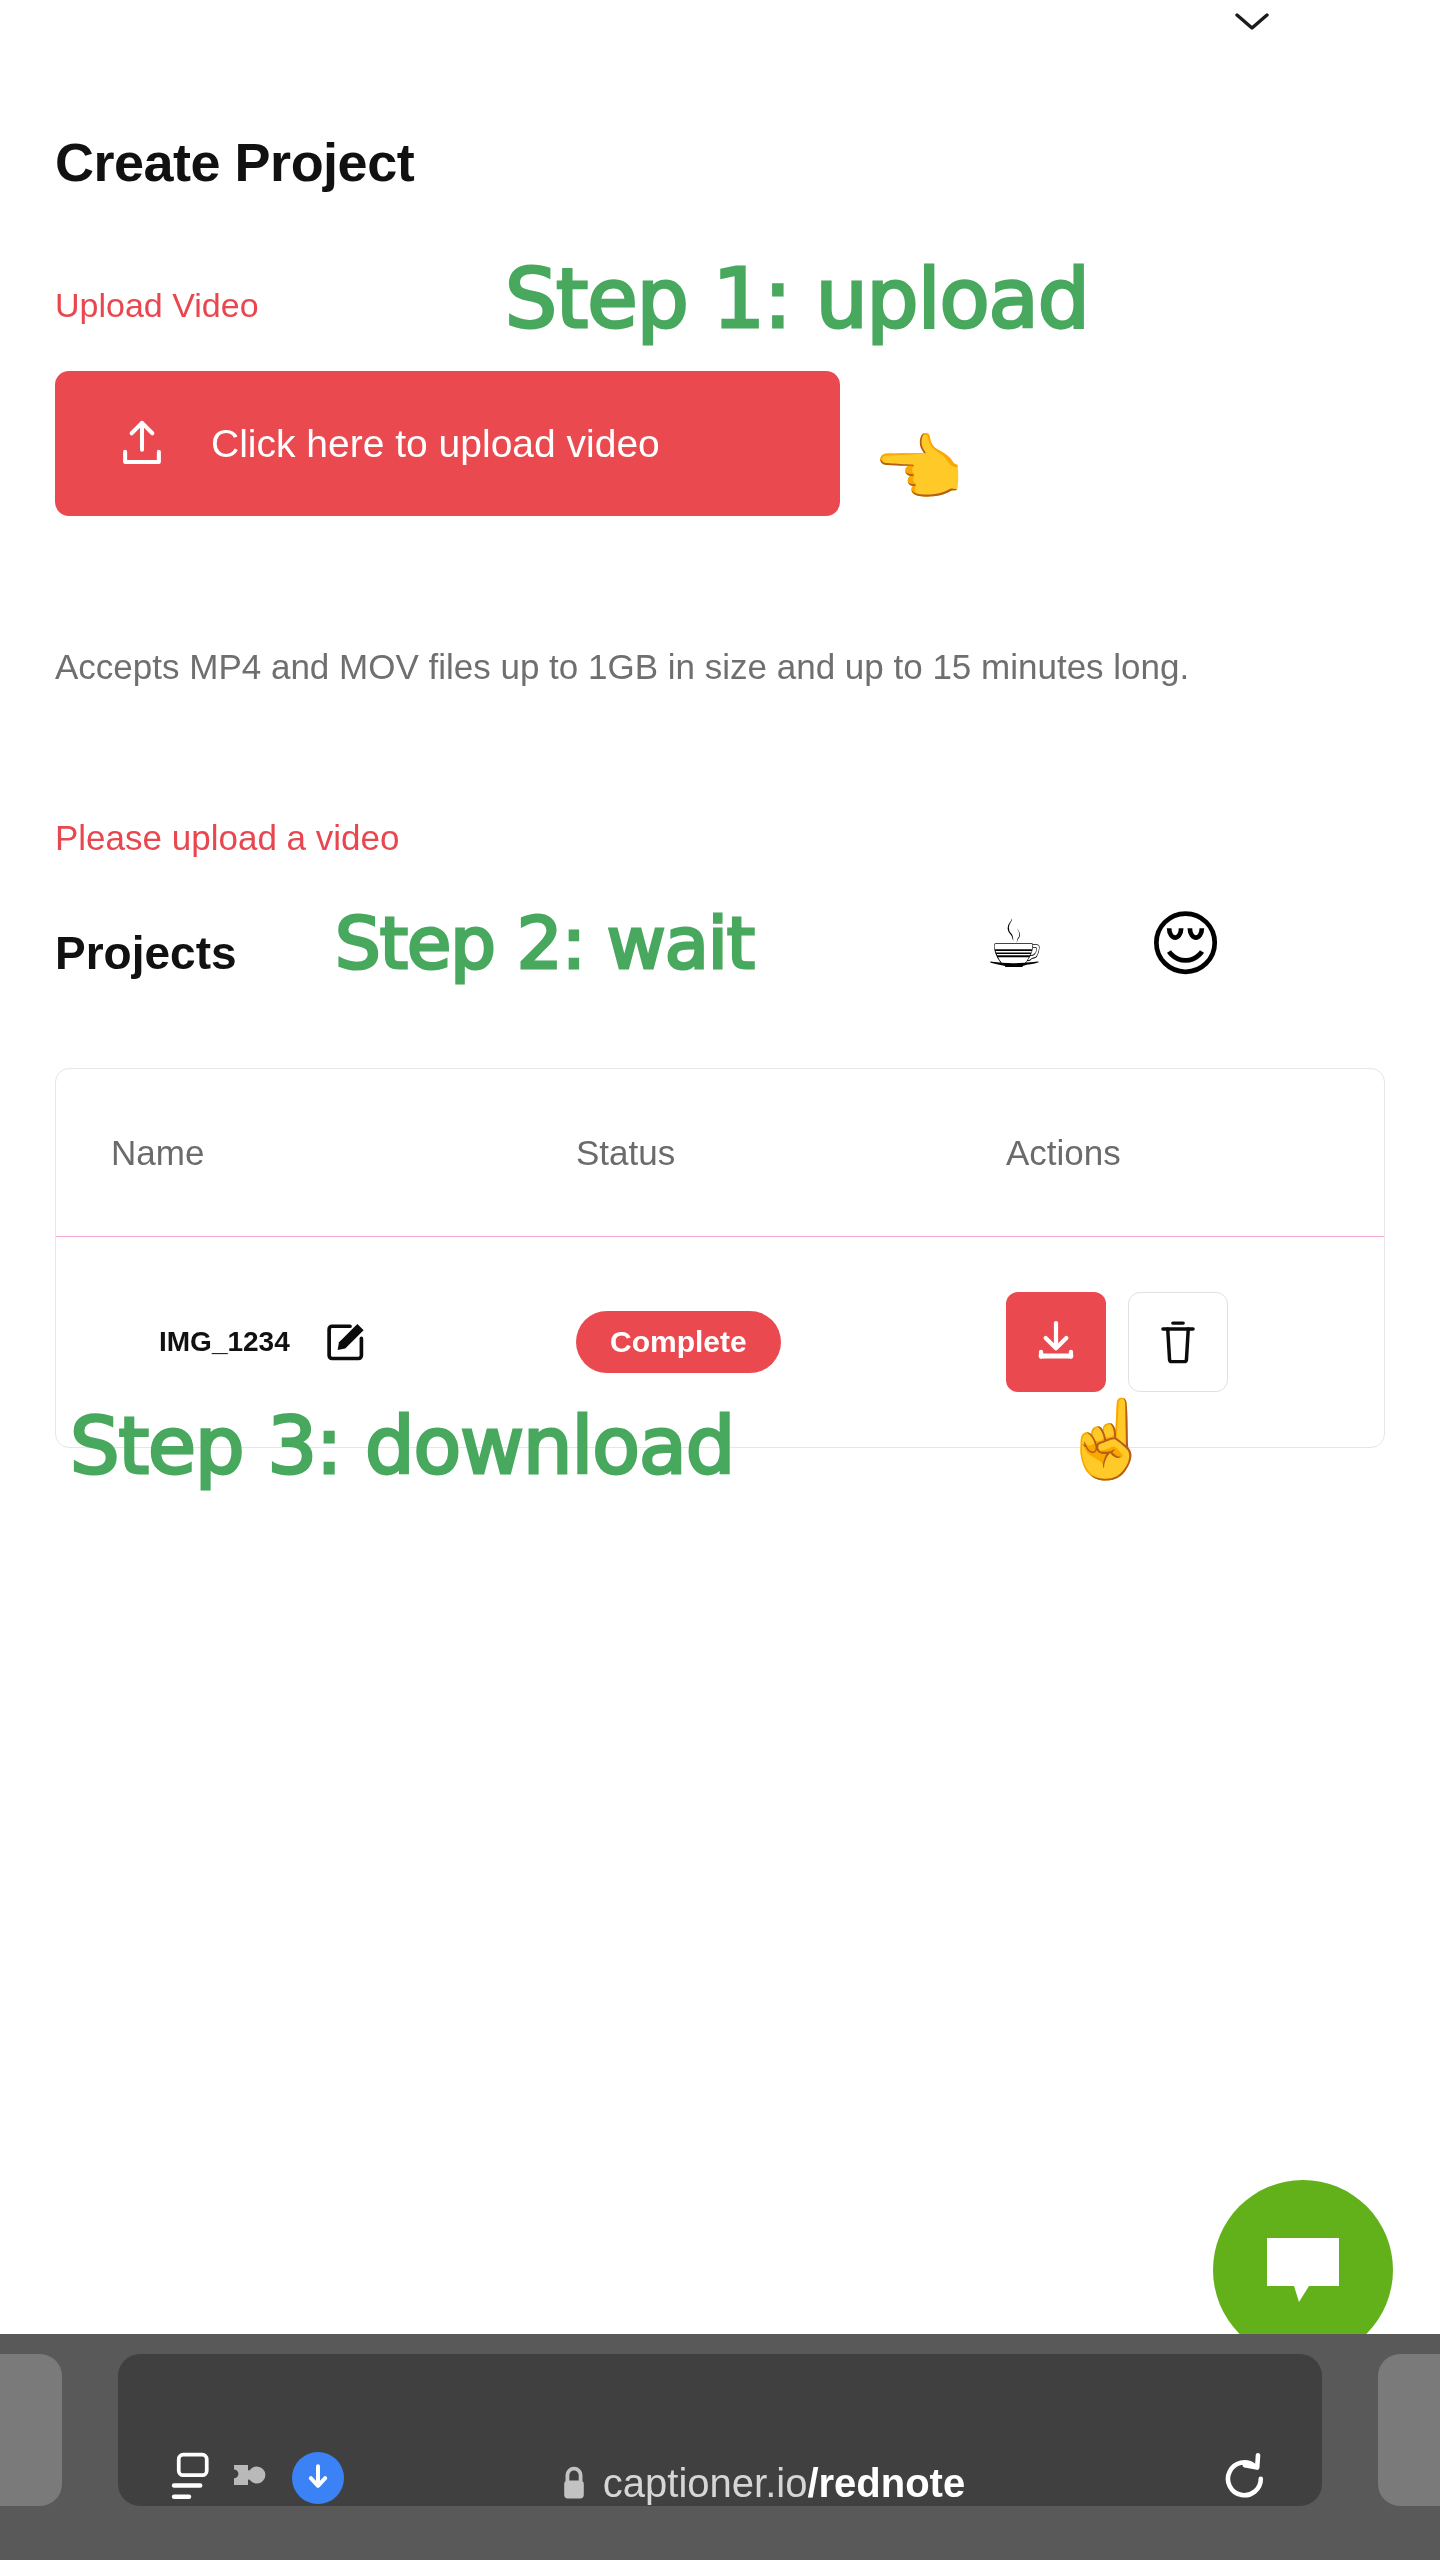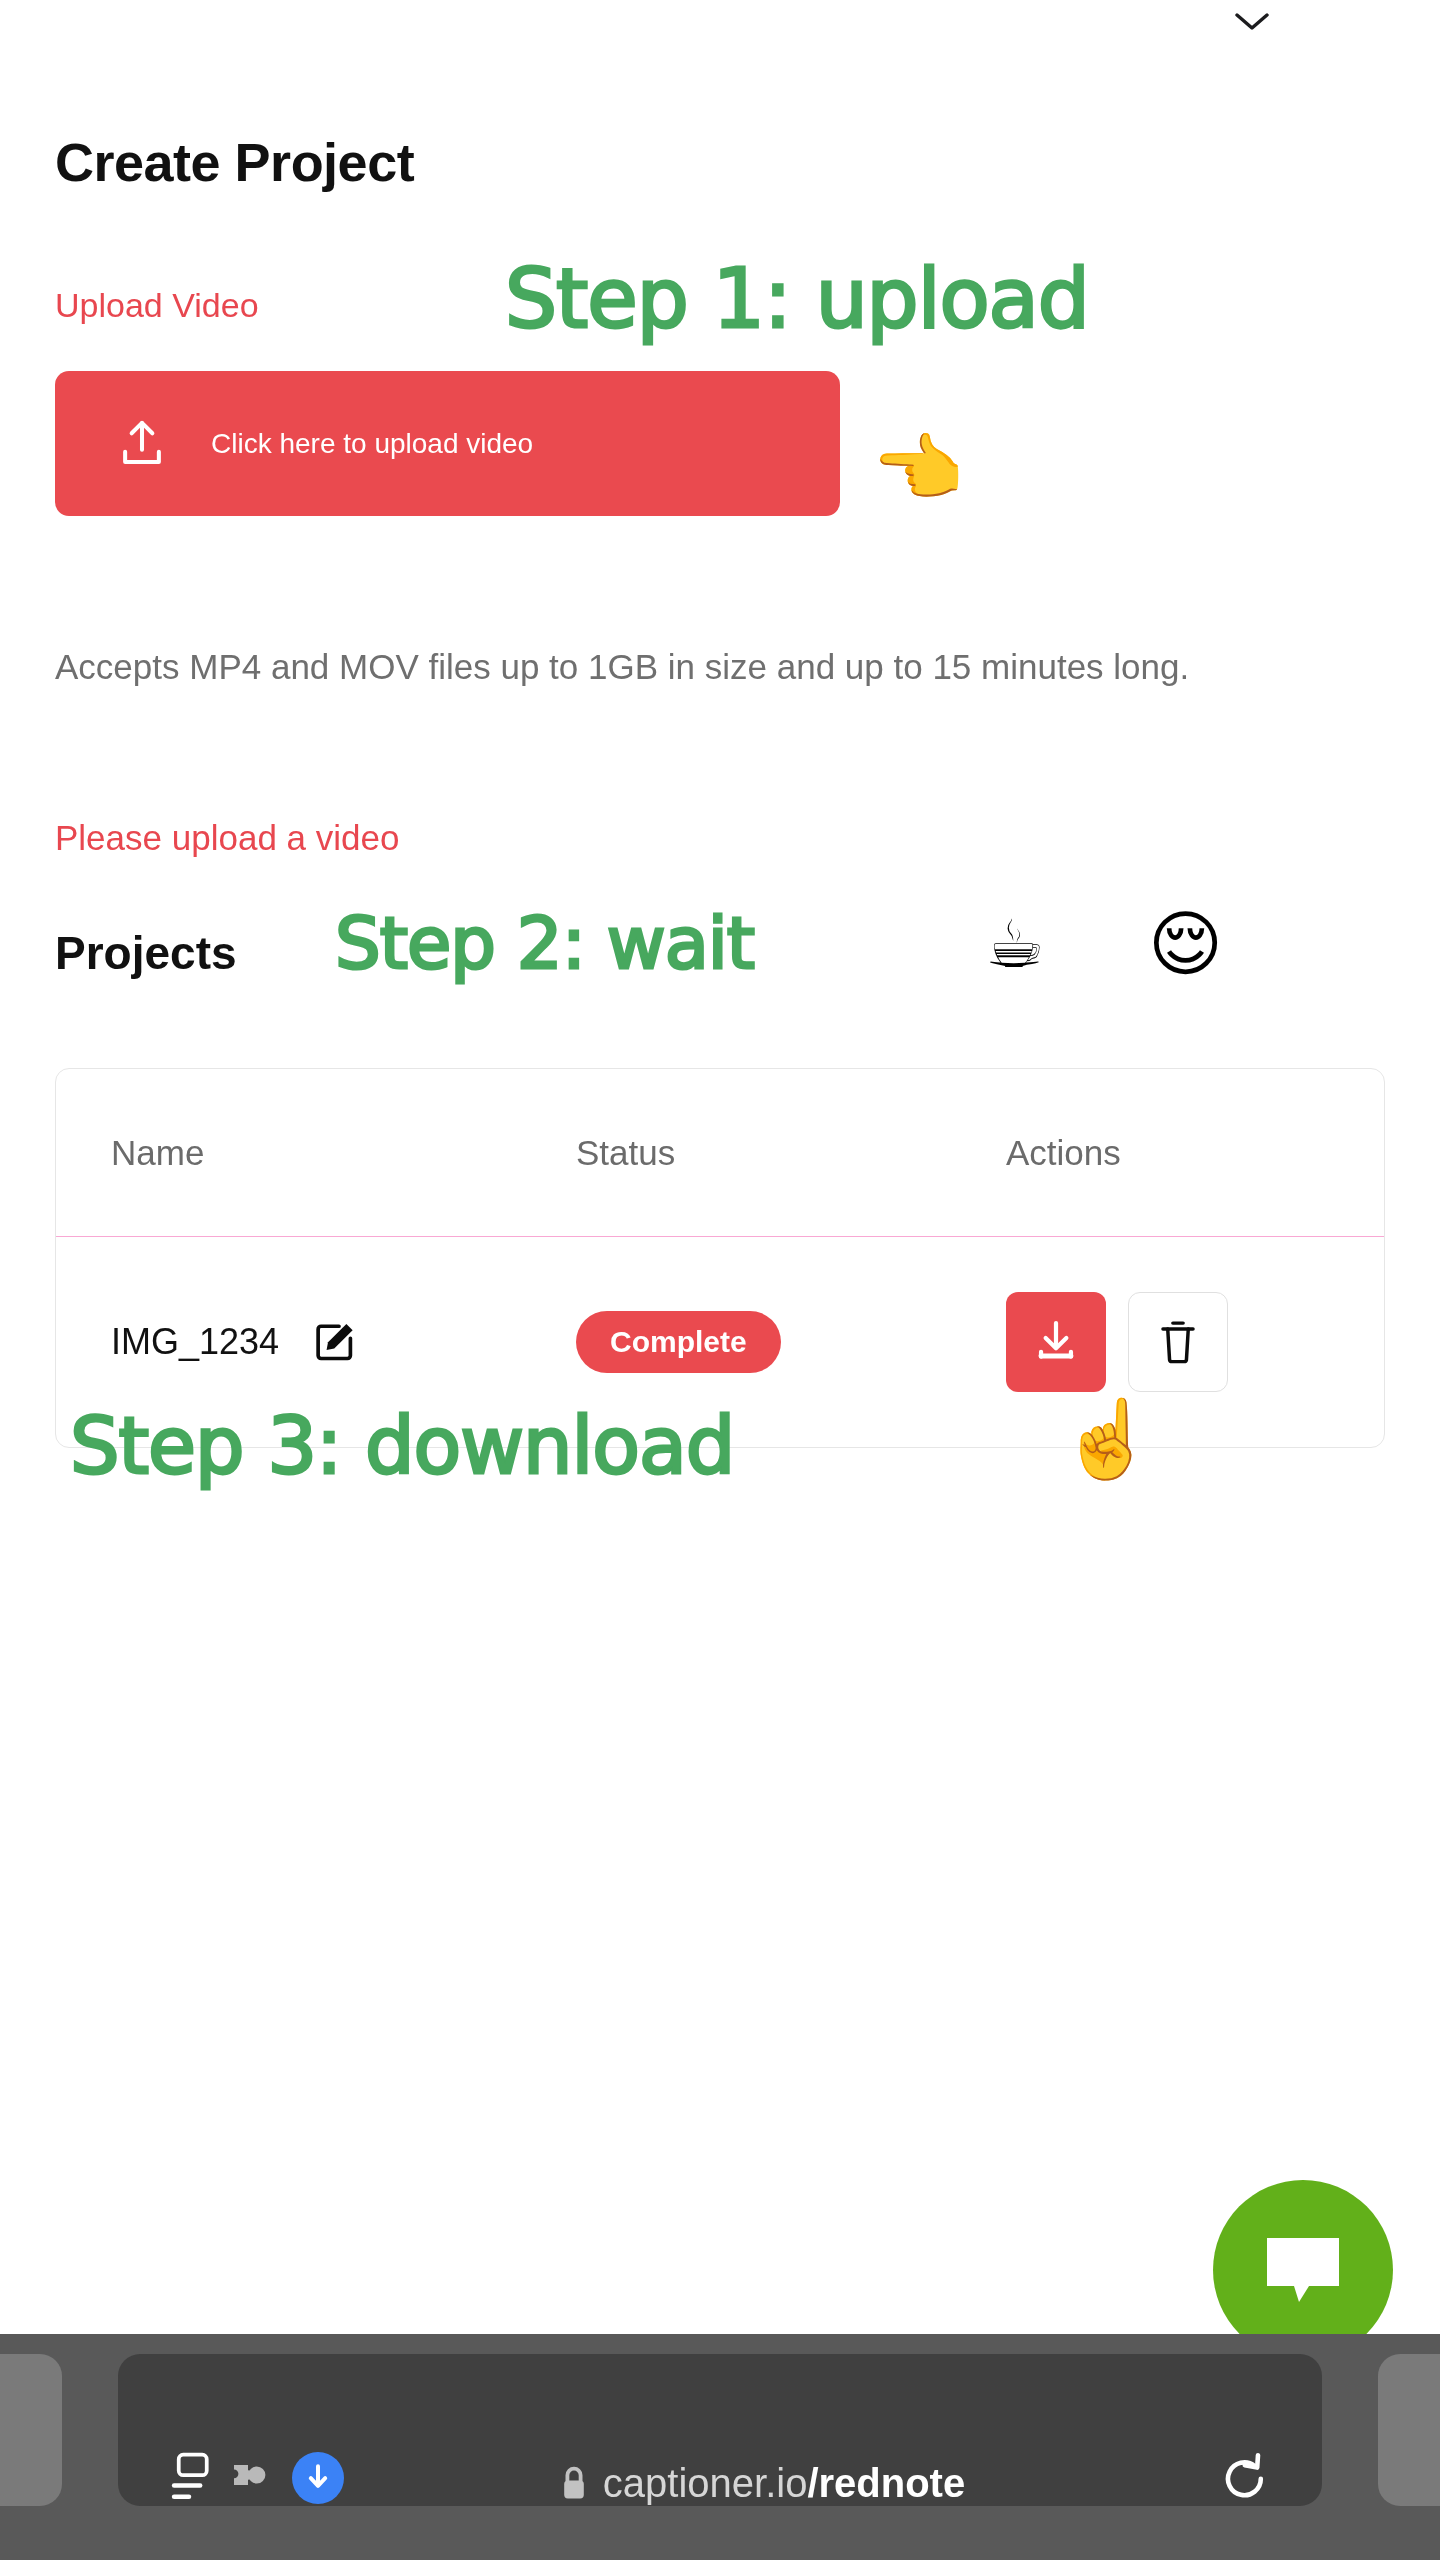--- a/index.html
+++ b/index.html
@@ -42,21 +42,21 @@
 
   .upload-btn{
     position:absolute; left:55px; top:325px;
     width:785px; height:145px;
     background:#ea4a4f; border:none; border-radius:14px;
     display:flex; align-items:center; cursor:pointer;
     padding-left:64px; gap:46px;
   }
   .upload-btn .up-ico{ width:46px; height:50px; flex:0 0 auto; display:block; }
   .upload-btn .up-txt{
-    font-size:28px; font-weight:500; color:#ffffff; white-space:nowrap;
+    font-size:39px; font-weight:500; color:#ffffff; white-space:nowrap;
     font-family:"Liberation Sans", sans-serif;
   }
 
   .helper{
     position:absolute; left:55px; top:598px; width:1270px;
     font-size:35px; line-height:1.32; color:#6f6f6f; font-weight:400;
   }
 
   .error-msg{
     position:absolute; left:55px; top:772px;
@@ -83,21 +83,21 @@
   .th.c1{ width:520px; padding-left:55px; }
   .th.c2{ width:430px; }
   .th.c3{ width:325px; }
 
   .trow{ height:210px; display:flex; align-items:center; }
   .td{ display:flex; align-items:center; }
   .td.c1{ width:520px; padding-left:55px; gap:34px; }
   .td.c2{ width:430px; }
   .td.c3{ width:325px; gap:22px; }
 
-  .cell-name{ font-size:36px; color:#111111; font-weight:400; white-space:nowrap; }
+  .cell-name{ font-size:28px; color:#111111; font-weight:700; white-space:nowrap;margin-left:48px; }
   .edit-ico{ width:44px; height:44px; display:block; cursor:pointer; }
 
   .badge{
     display:inline-flex; align-items:center; justify-content:center;
     background:#ea4a4f; color:#ffffff;
     font-size:30px; font-weight:700;
     border-radius:999px; padding:14px 34px; white-space:nowrap;
   }
 
   .icon-btn{

